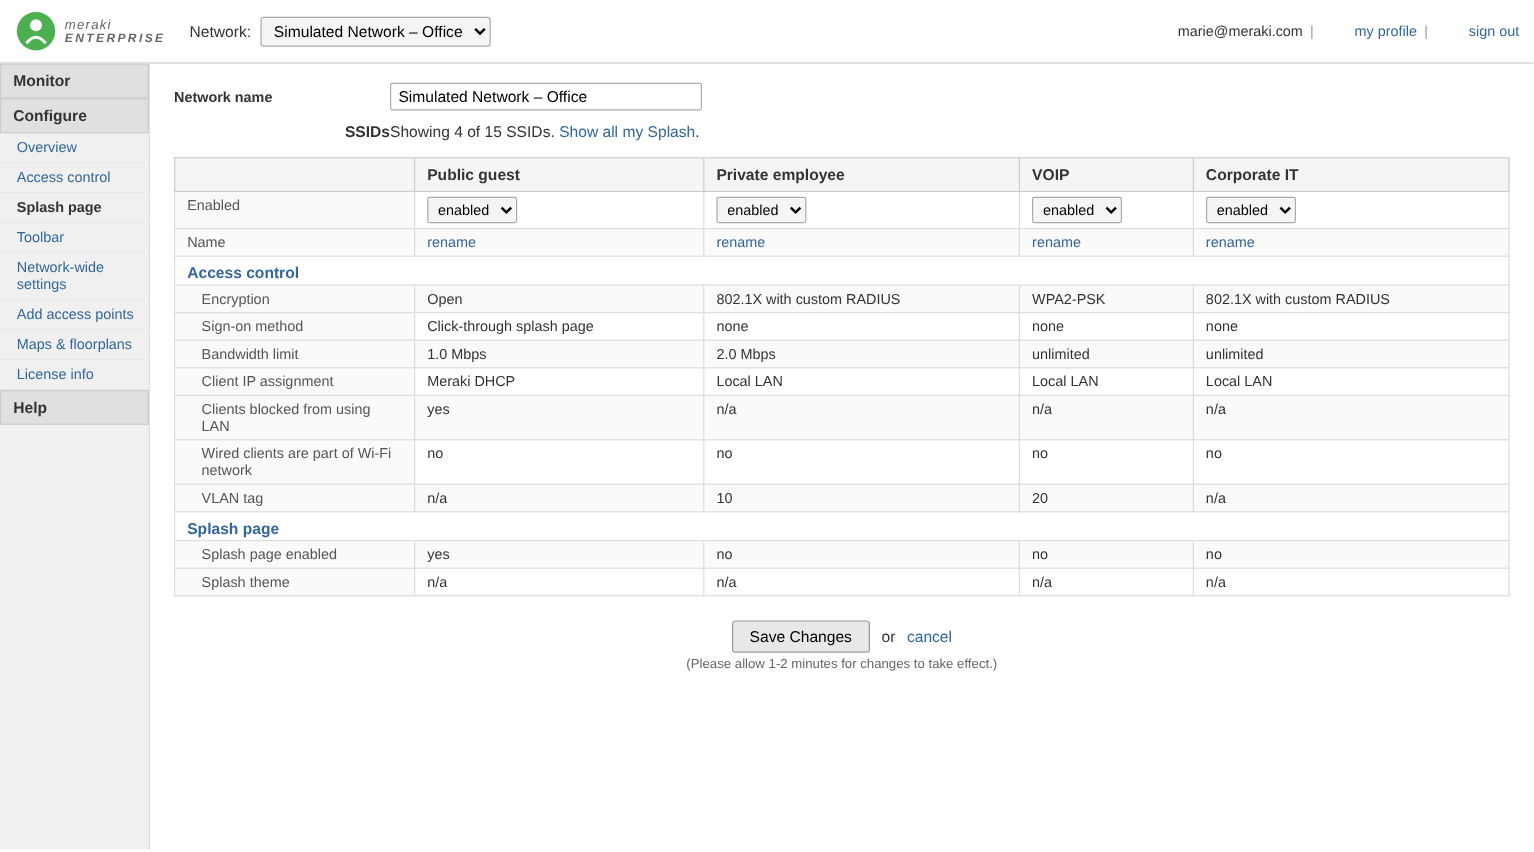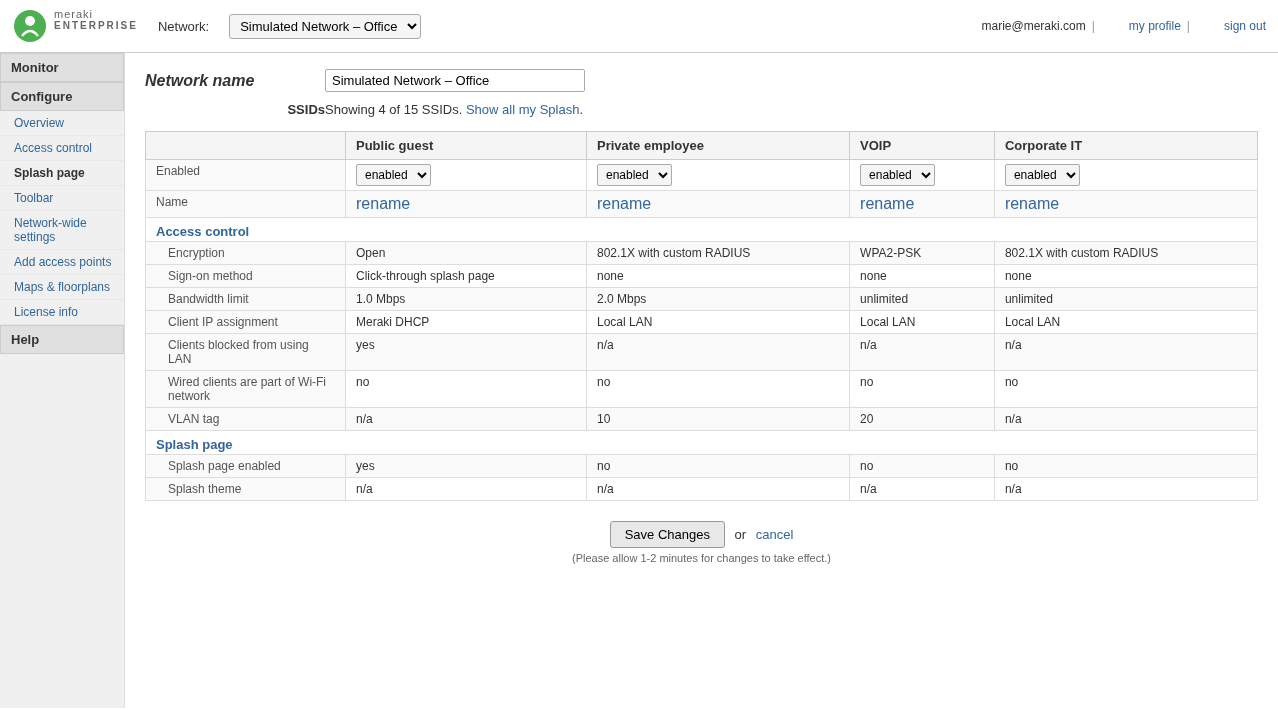--- a/index.html
+++ b/index.html
@@ -8,31 +8,33 @@
     
     #header {
       display: flex;
       align-items: center;
       padding: 8px 12px;
       border-bottom: 1px solid #ccc;
       background: #fff;
     }
     #logo-area {
       display: flex;
+      align-items: center;
       margin-right: 20px;
+      font-style: italic;
     }
     #logo-icon {
       width: 36px;
       height: 36px;
       margin-right: 6px;
     }
     #network-selector {
       display: flex;
       align-items: center;
-      gap: 20px;
+      gap: 8px;
     }
     #network-select {
       border: 1px solid #aaa;
       background: #f5f5f5;
       padding: 3px 6px;
       font-size: 13px;
       border-radius: 3px;
       min-width: 180px;
     }
     #user-area {
@@ -86,24 +88,23 @@
     }
 
     
     .form-row {
       display: flex;
       align-items: center;
       margin-bottom: 10px;
     }
     .form-label {
       width: 180px;
-      font-size: 16px;
+      font-size: 12px;
       font-weight: bold;
       color: #333;
-      font-style: italic;
     }
     .form-value input[type="text"] {
       border: 1px solid #aaa;
       padding: 3px 6px;
       font-size: 13px;
       width: 260px;
       border-radius: 2px;
     }
     .ssids-row {
       display: flex;
@@ -163,21 +164,21 @@
       font-size: 13px;
     }
 
     select.enabled-select {
       border: 1px solid #aaa;
       background: #f5f5f5;
       padding: 2px 4px;
       font-size: 12px;
       border-radius: 2px;
     }
-    a.rename-link { color: #336699; text-decoration: none; font-size: 16px; }
+    a.rename-link { color: #336699; text-decoration: none; font-size: 12px; }
 
     
     #save-bar {
       text-align: center;
       padding: 20px 0 6px;
     }
     #save-bar button {
       background: #e8e8e8;
       border: 1px solid #999;
       padding: 5px 14px;

